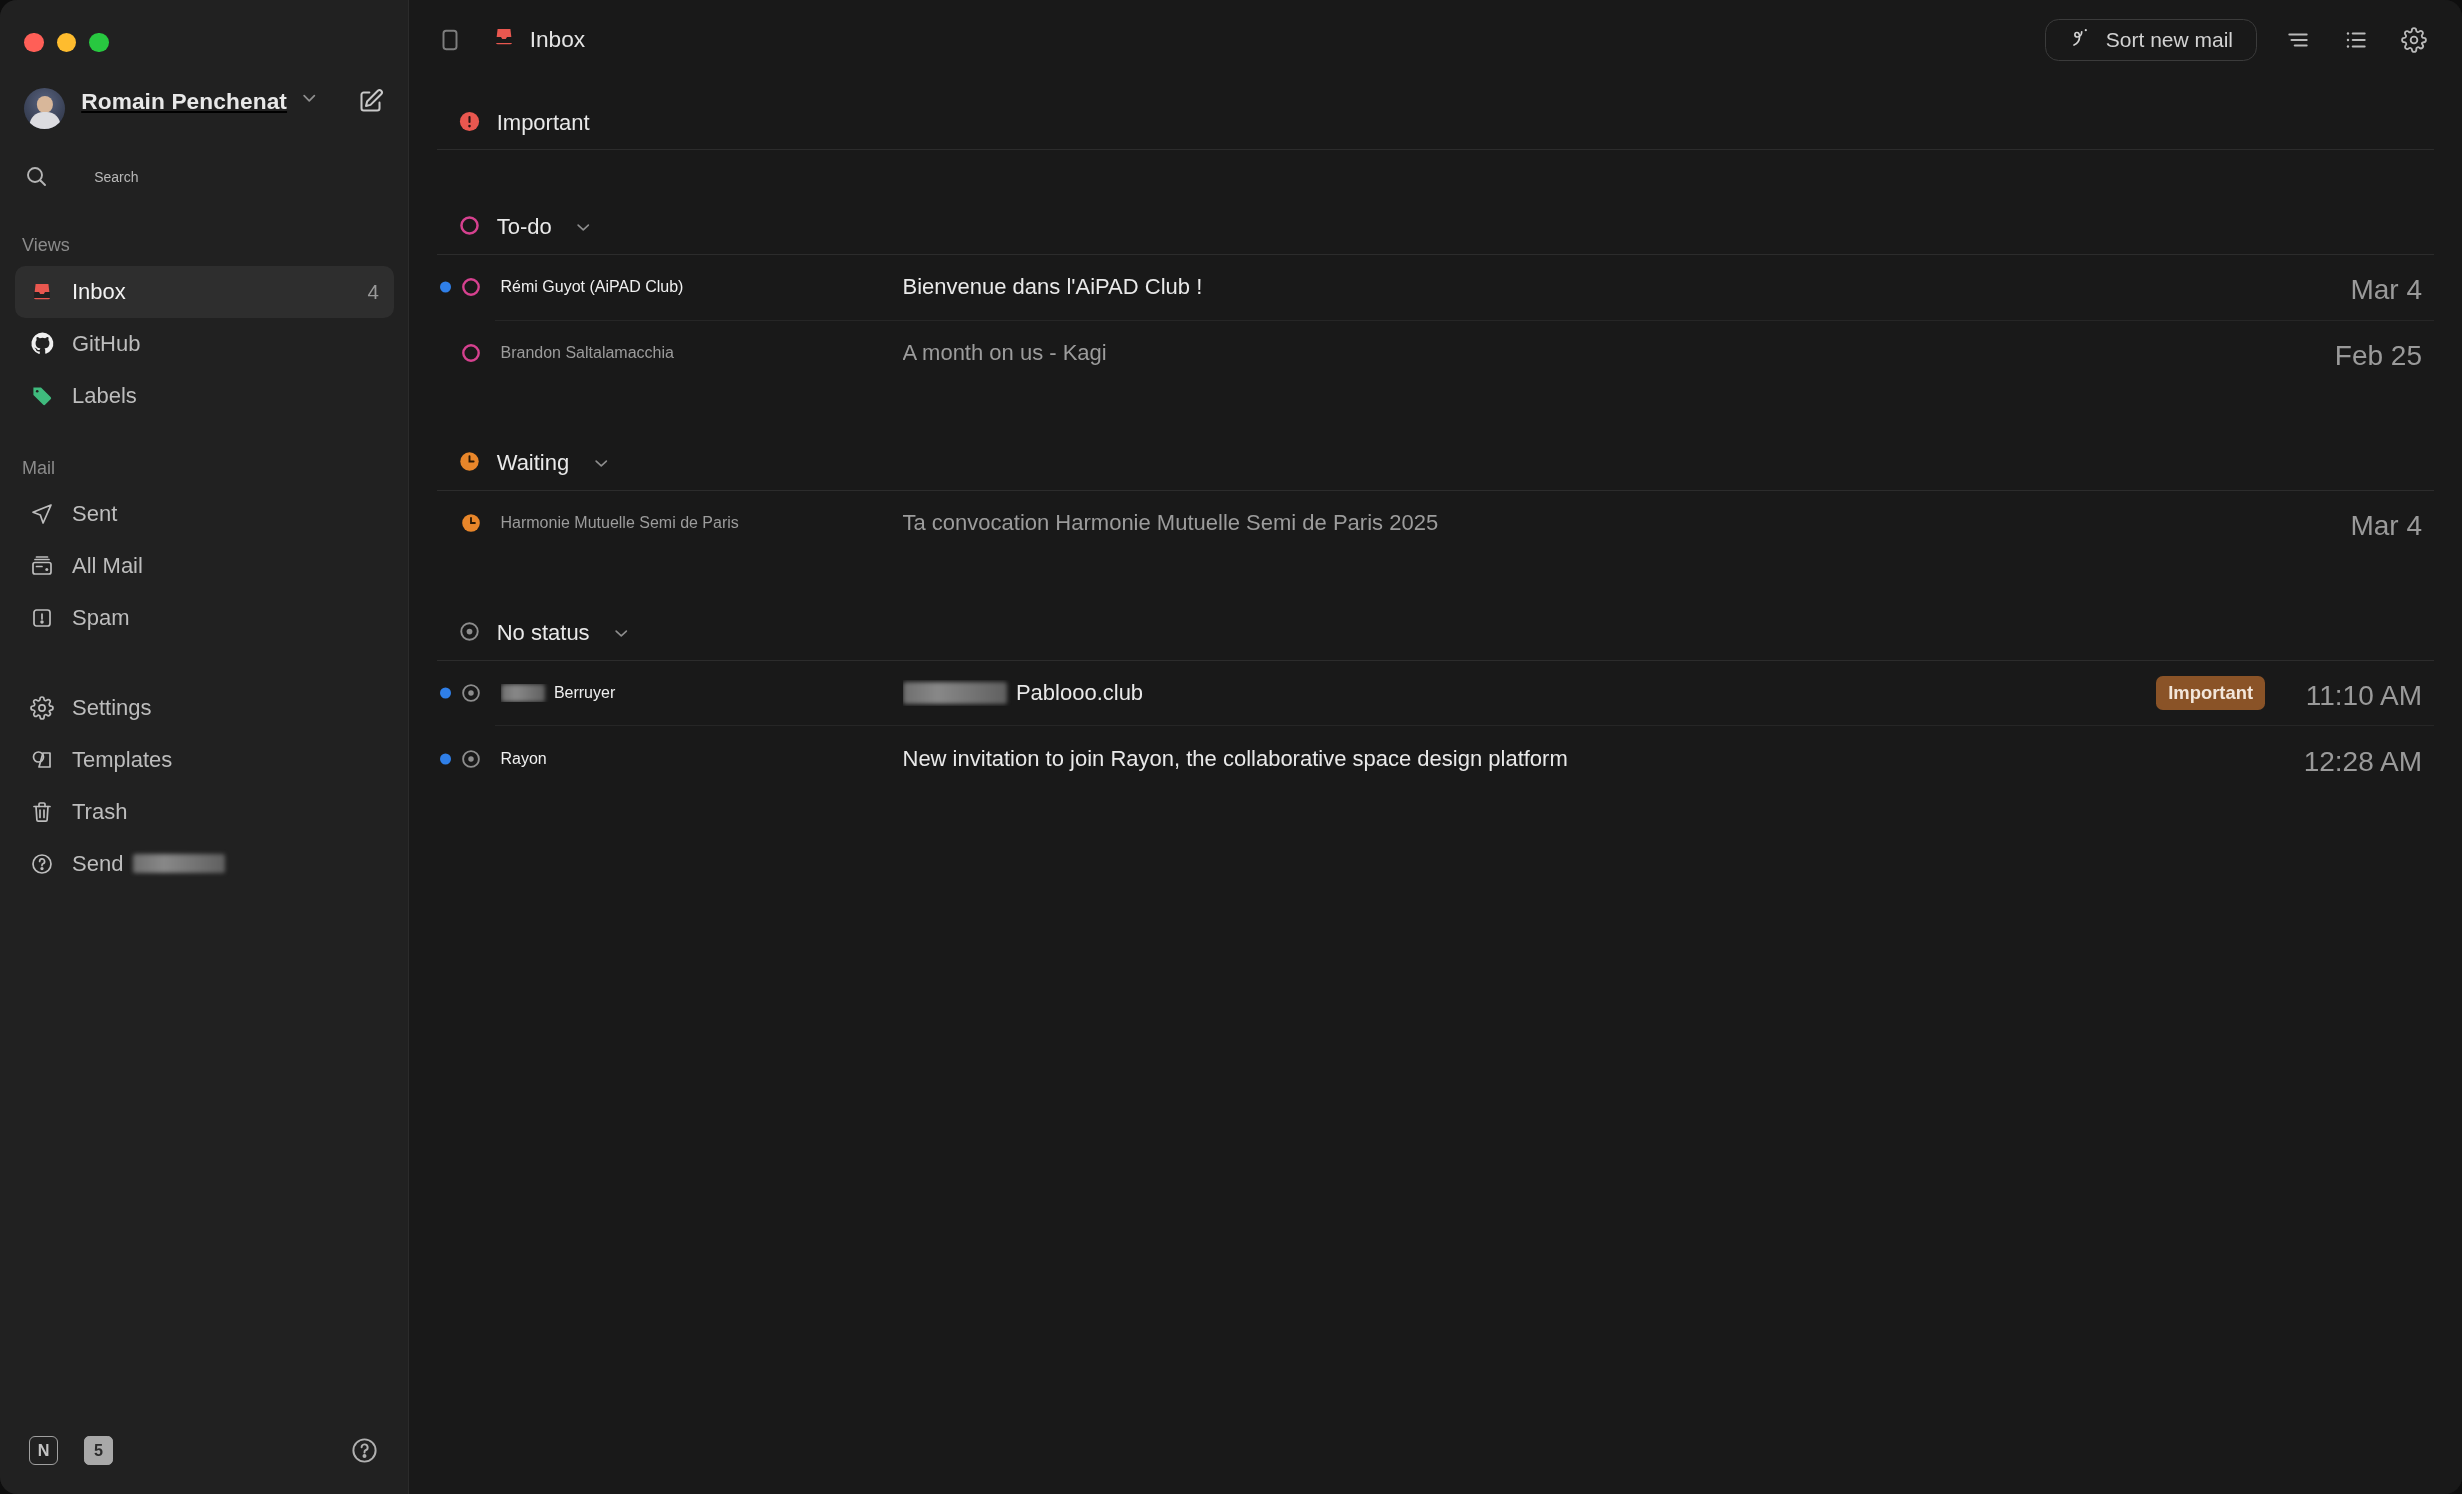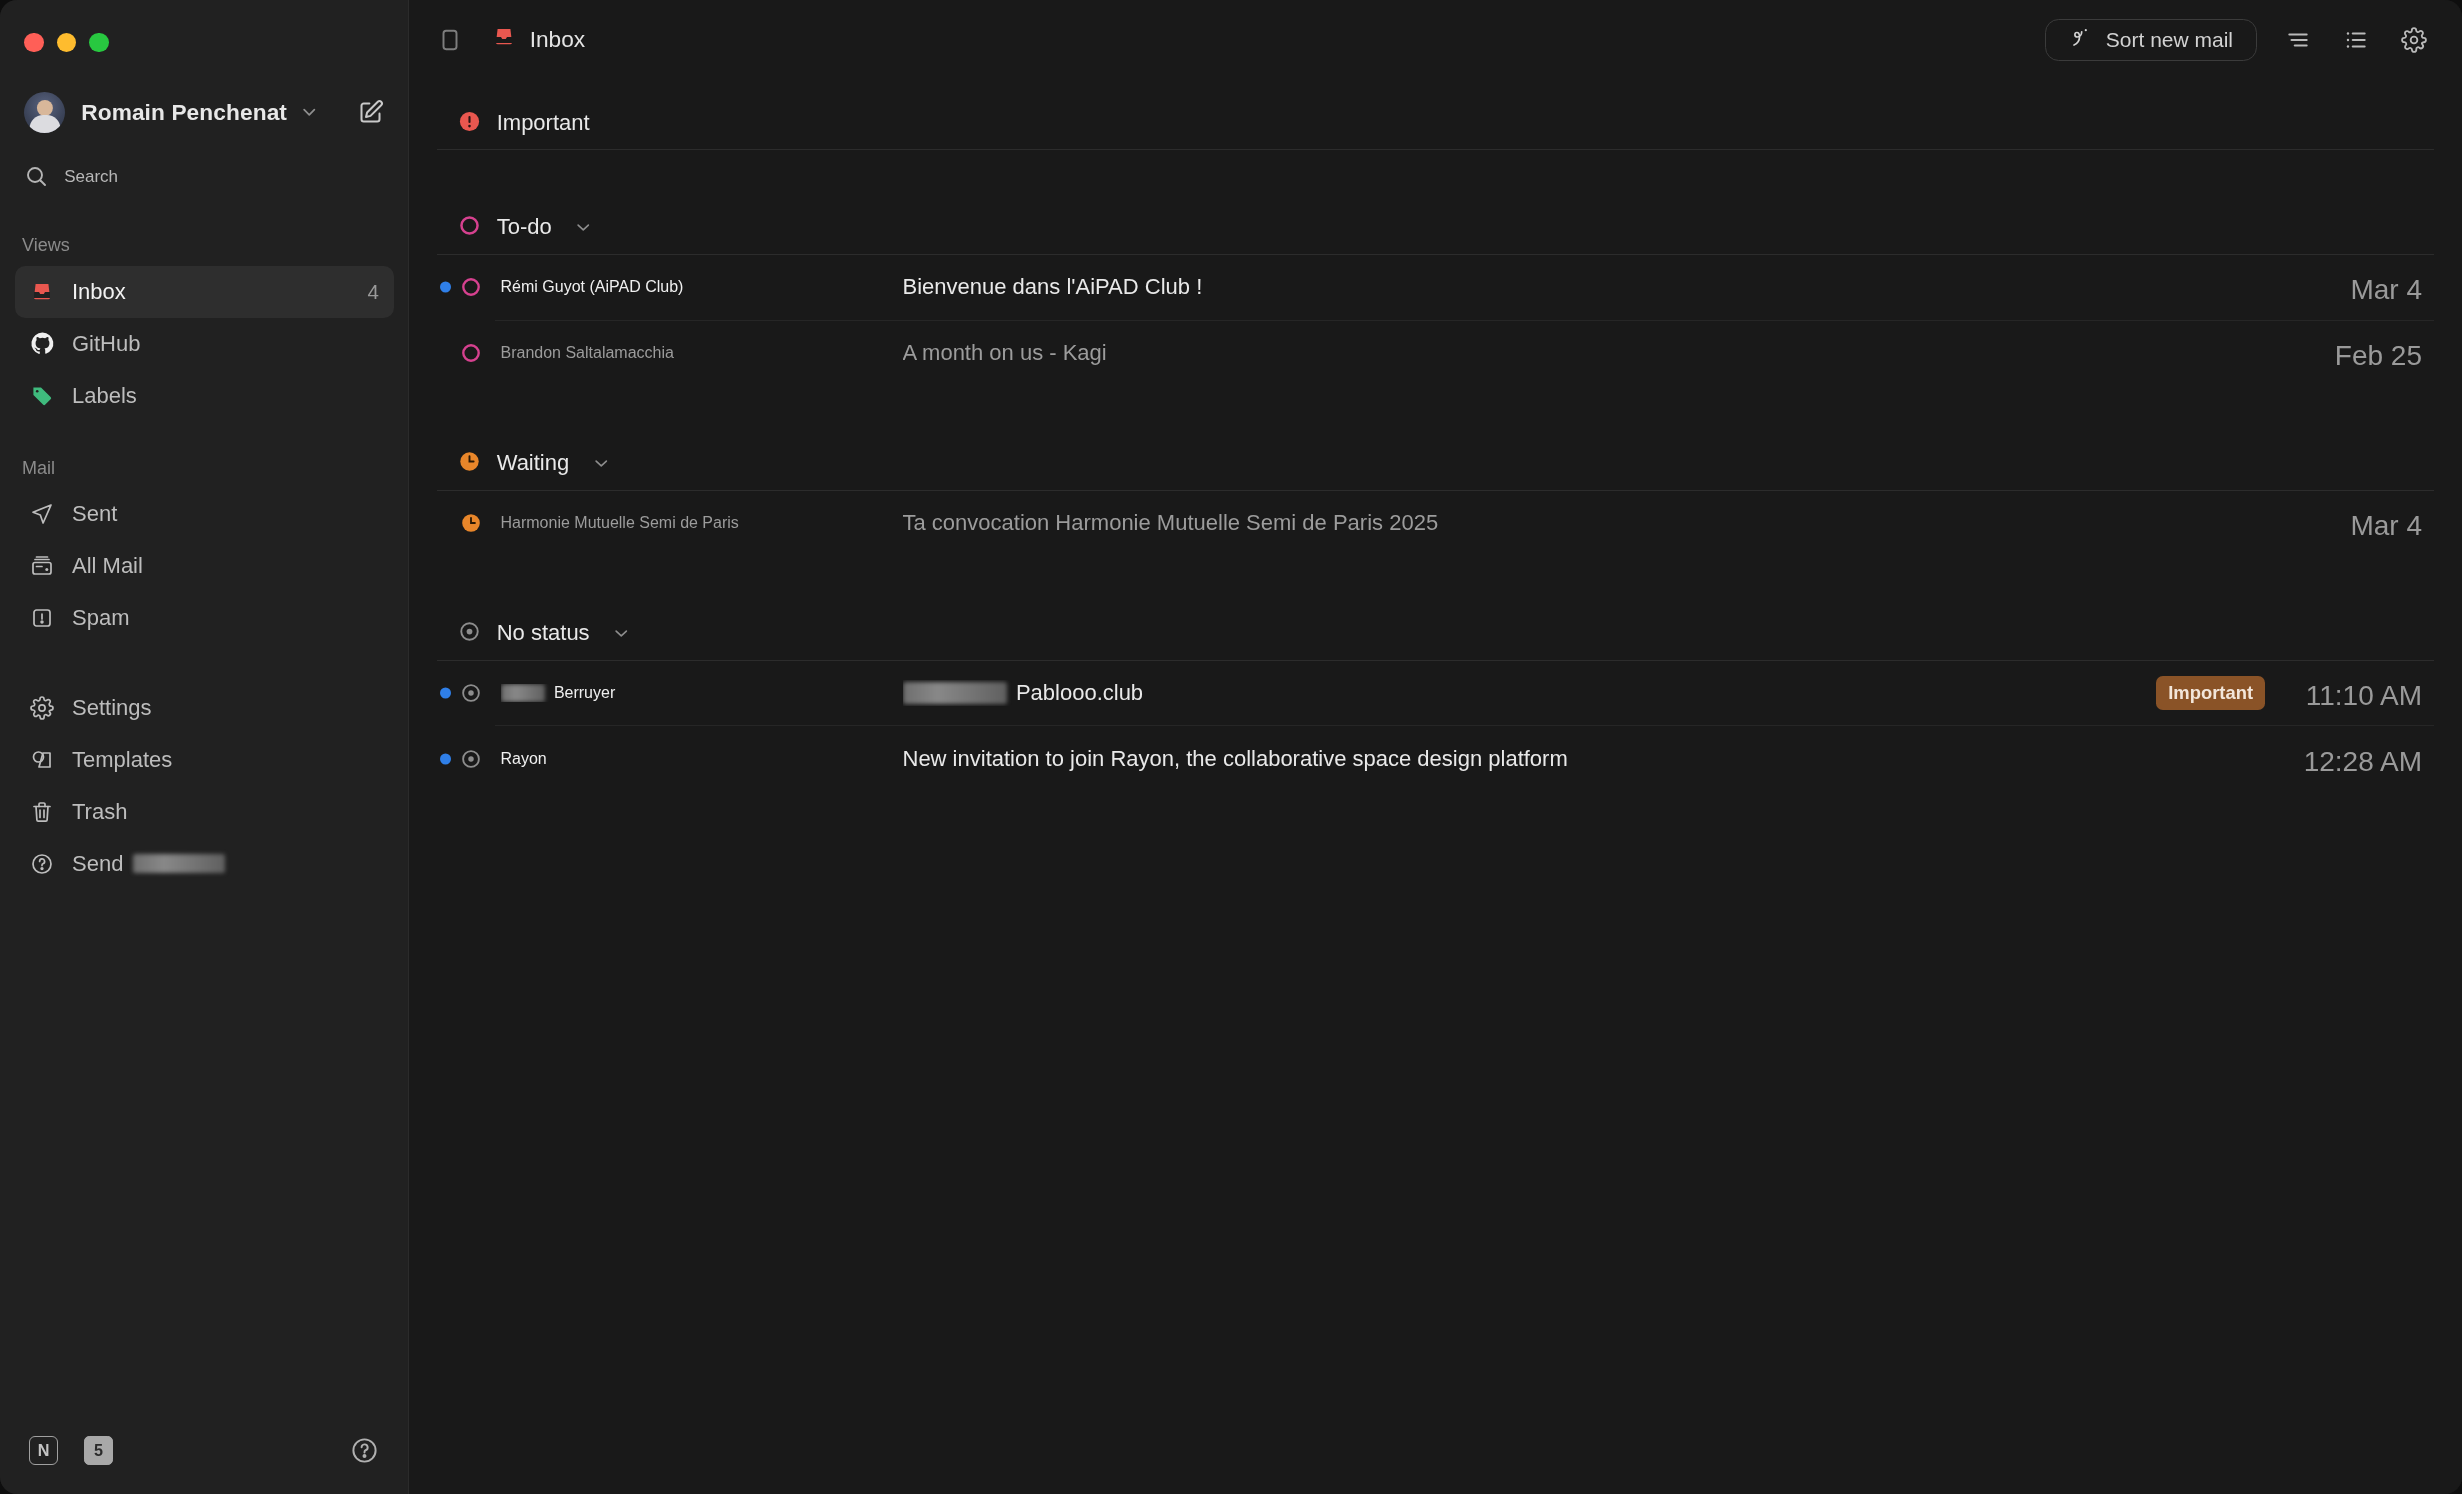--- a/index.html
+++ b/index.html
@@ -28,22 +28,22 @@
   .traffic {
     display:flex; gap:13px;
     padding:32.5px 0 0 24px;
   }
   .light { width:19.7px; height:19.7px; border-radius:50%; }
   .light.red{ background:#ff5f57; }
   .light.yellow{ background:#febc2e; }
   .light.green{ background:#28c840; }
 
   .account-row {
-    display:flex; align-items:center;
-    padding:0 24px; margin-top:36px; height:48px;
+    display:flex; align-items:flex-start;
+    padding:0 24px; margin-top:36px; height:48px;text-decoration:underline;
   }
   .avatar {
     width:41px; height:41px; border-radius:50%;
     background:radial-gradient(circle at 50% 35%, #5a6480 0%, #3b4358 60%, #2e3445 100%);
     position:relative; overflow:hidden; flex:0 0 41px;
   }
   .avatar::before{
     content:""; position:absolute; left:50%; top:20%;
     width:16.2px; height:16.2px; border-radius:50%;
     background:#d8b79a; transform:translateX(-50%);
@@ -58,21 +58,21 @@
     margin-left:16.2px; letter-spacing:0.1px;
   }
   .chev { margin-left:12px; color:#8f8f8f; display:flex; }
   .compose-btn { margin-left:auto; color:#c9c9c9; display:flex; }
 
   .search-row {
     display:flex; align-items:center; gap:16.2px;
     padding:0 24px; height:44px; margin-top:19px;
     color:#b4b4b4;
   }
-  .search-label { font-size:17px; color:#b8b8b8; }
+  .search-label { font-size:14px; color:#b8b8b8;margin-left:30px; }
 
   .section-label {
     color:#8b8b8b; font-size:18px; font-weight:400;
     padding:0 22px; margin-top:36px; margin-bottom:9.4px;
   }
   .nav-item {
     display:flex; align-items:center;
     height:52px; margin:0 14.5px; padding:0 14.5px;
     border-radius:10.3px; color:#bdbdbd; font-size:22px;
     gap:17px;

